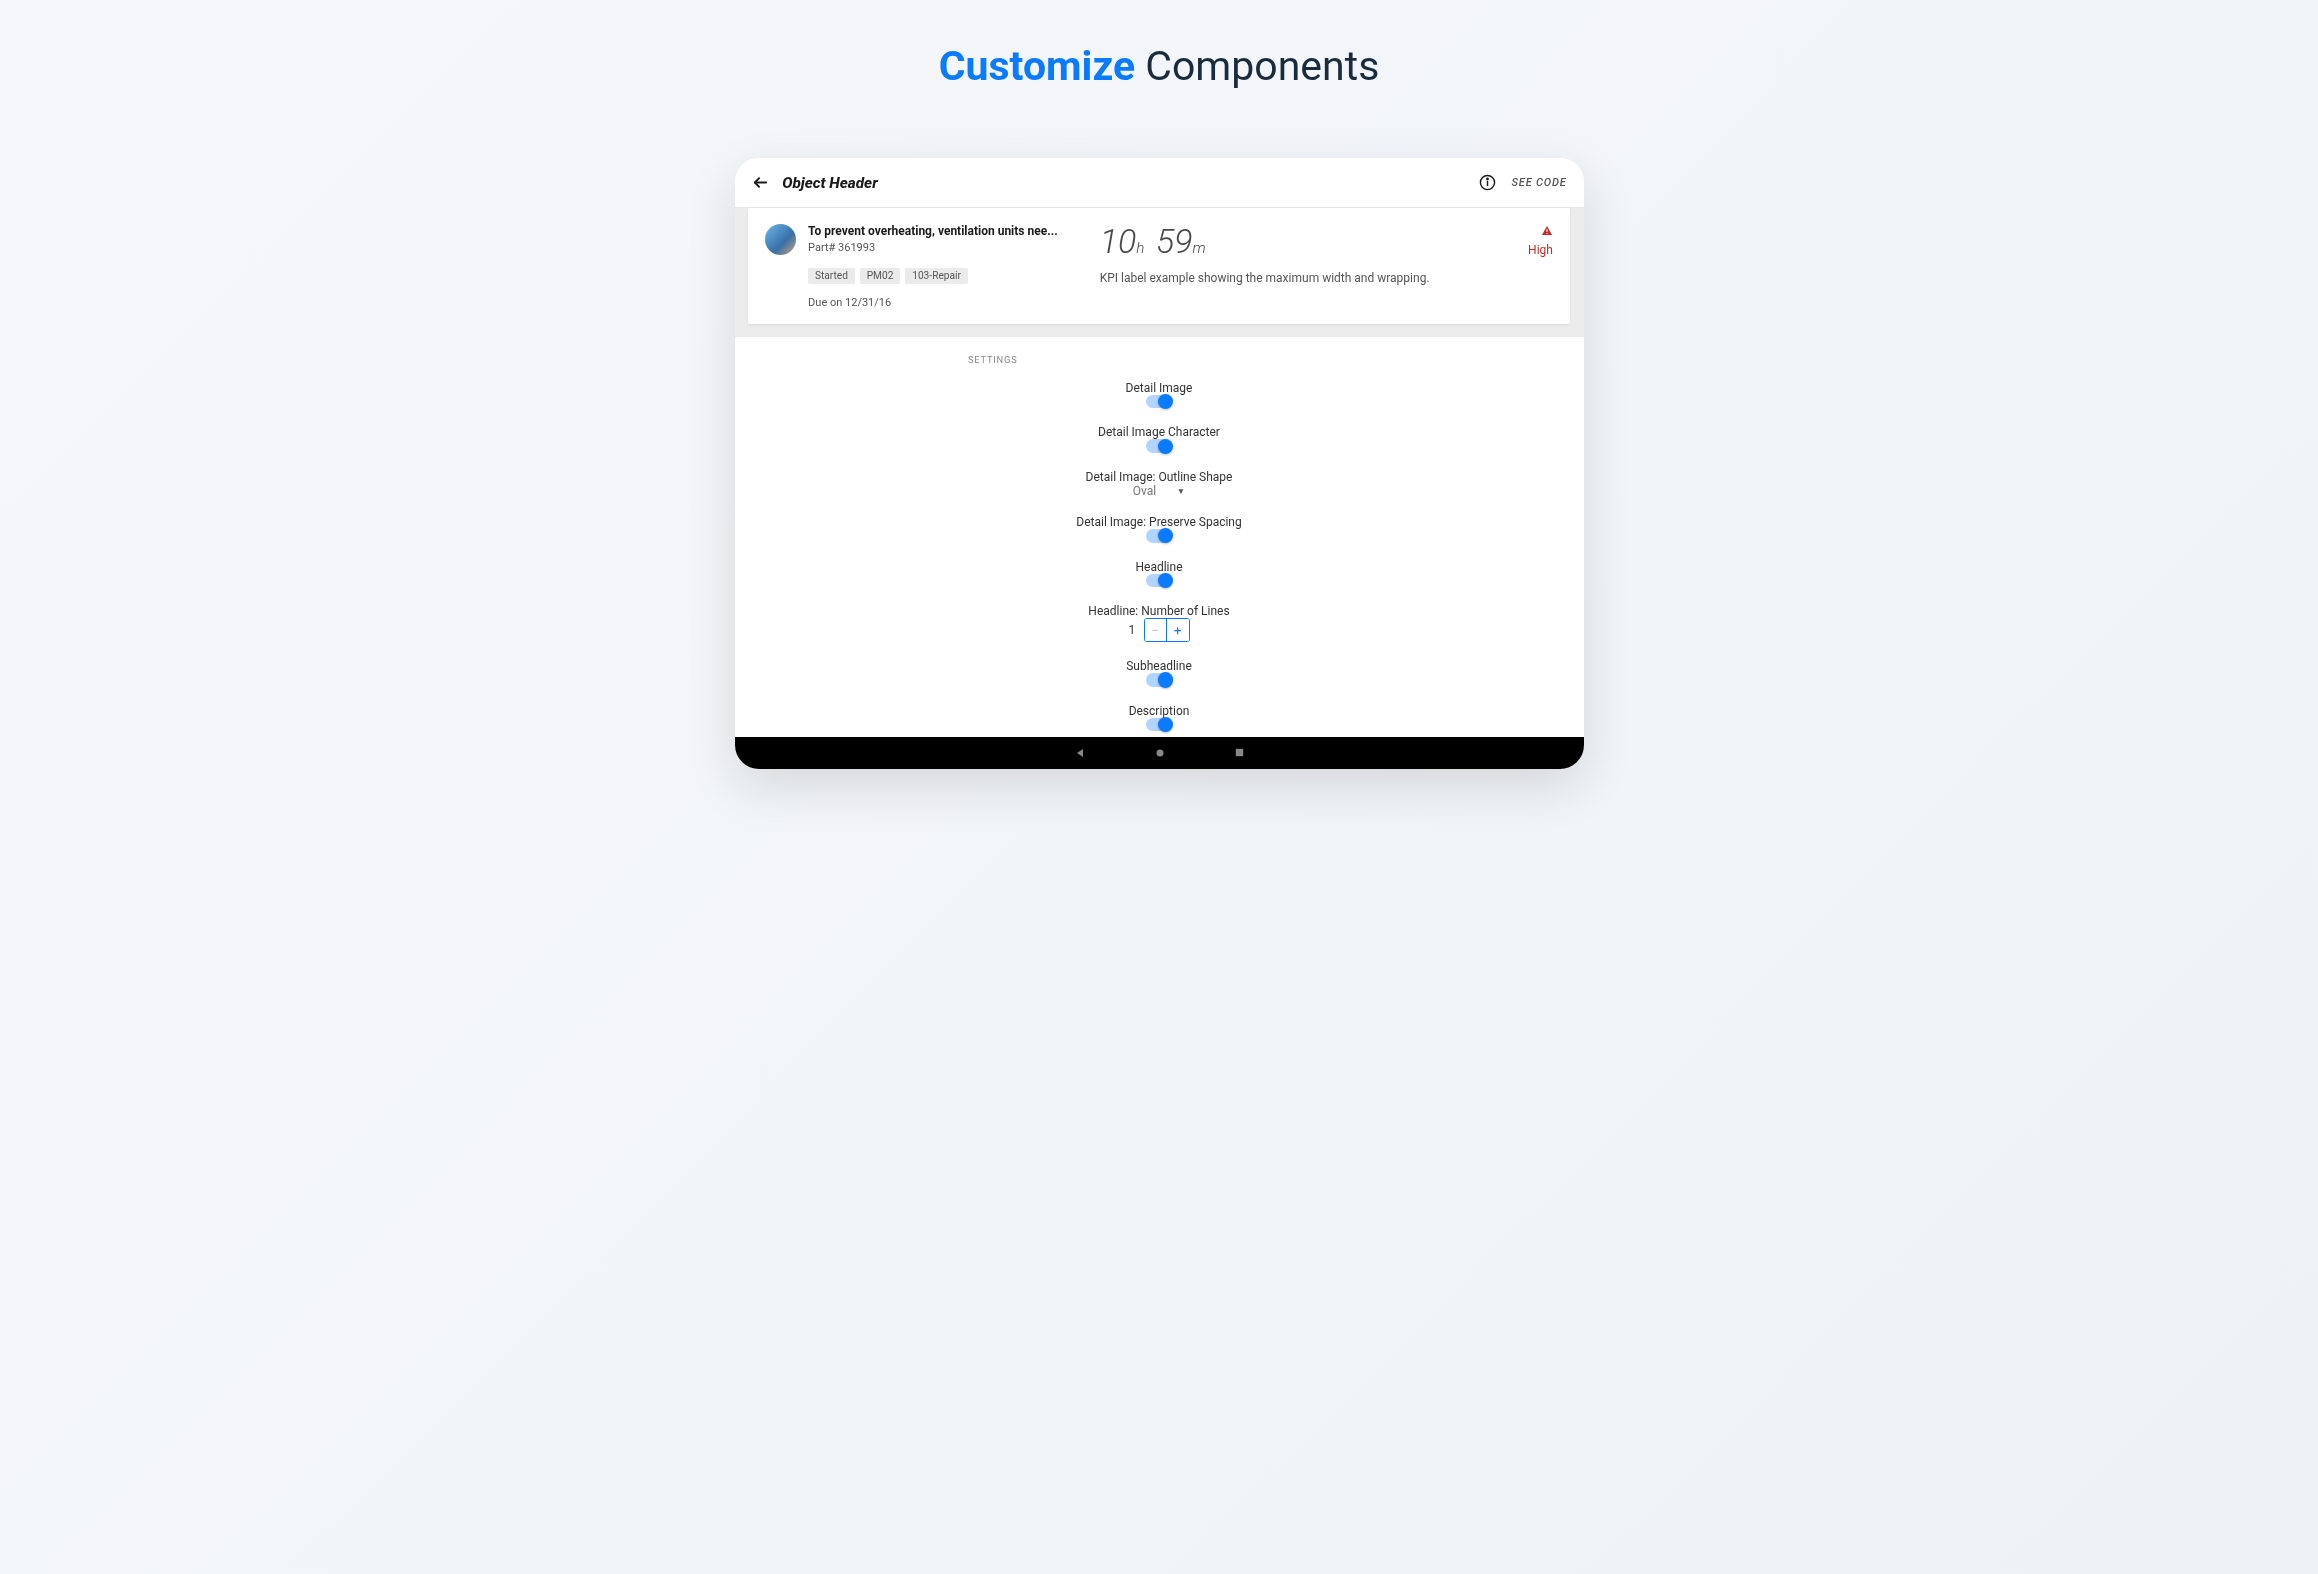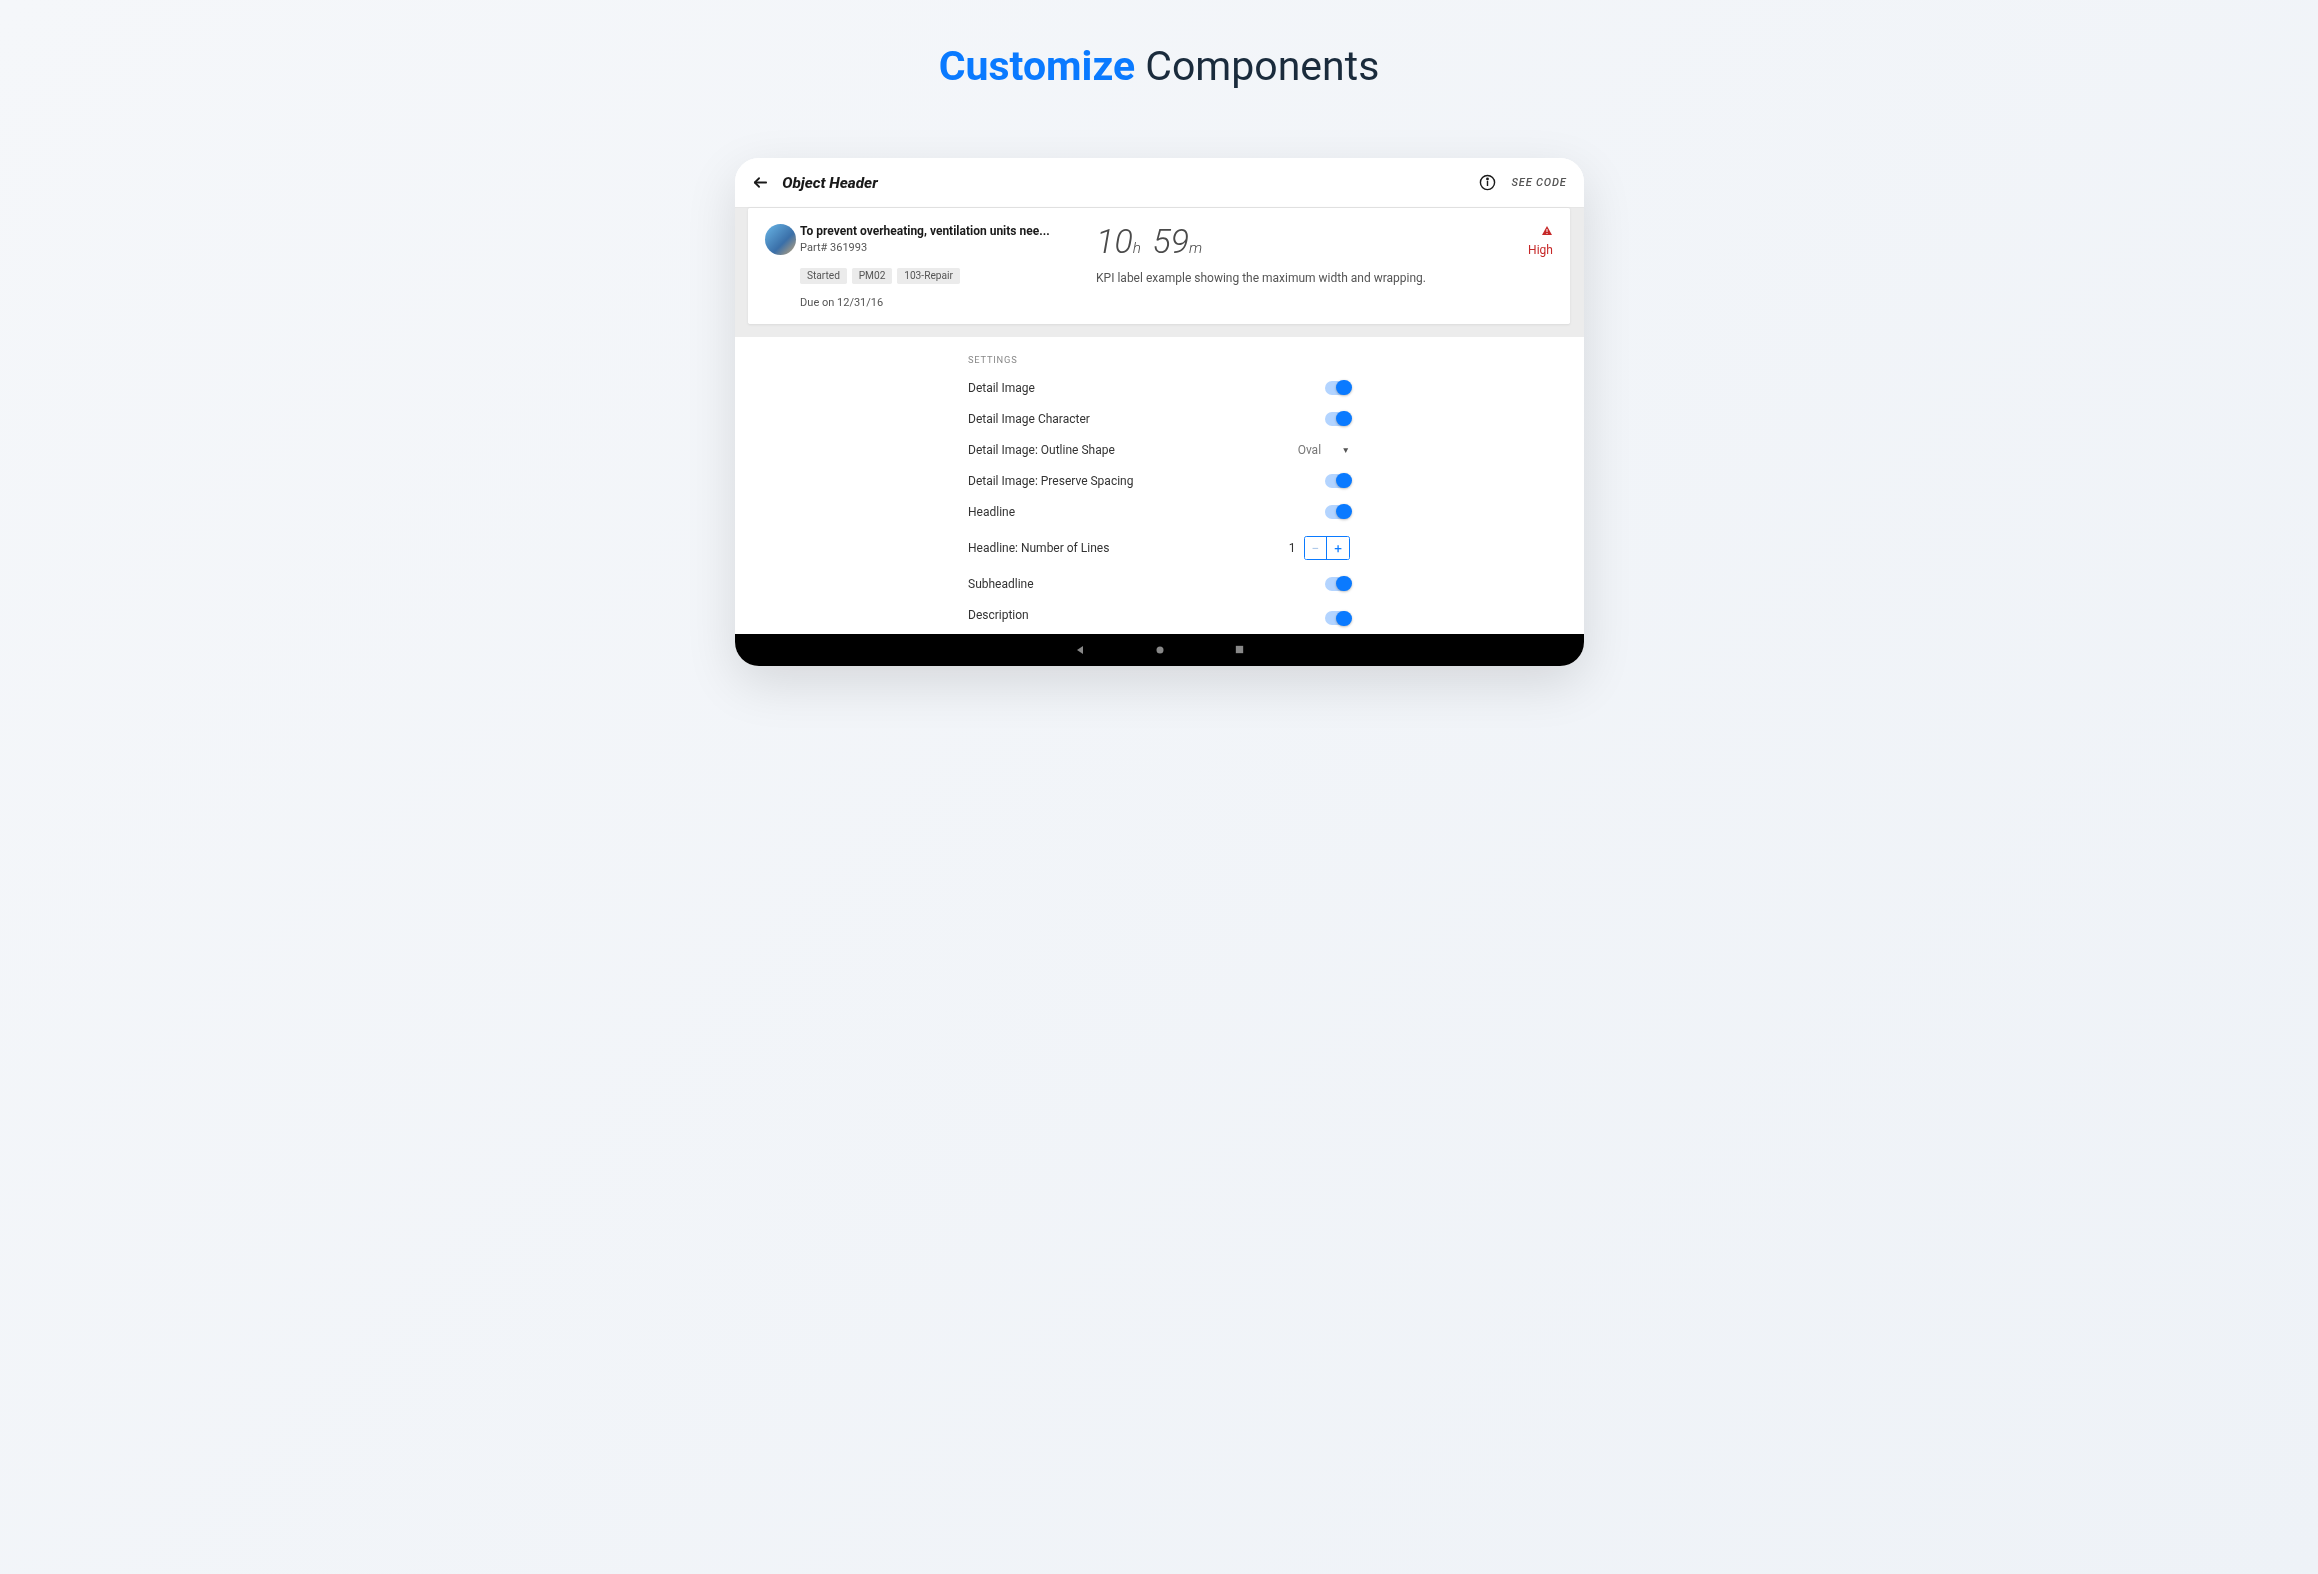--- a/index.html
+++ b/index.html
@@ -97,21 +97,21 @@
 .object-card {
   background: #fff;
   border-radius: 1.7px;
   box-shadow: 0 0.8px 2.5px rgba(0,0,0,0.08);
   padding: 15.3px 17px;
   display: flex;
   gap: 42px;
 }
 .obj-left {
   display: flex;
-  gap: 4px;
+  gap: 12px;
   flex: 0 0 289px;
 }
 .detail-image {
   width: 31px;
   height: 31px;
   border-radius: 50%;
   background: linear-gradient(135deg, #6ab7e8 0%, #3a6fa8 60%, #c8a878 100%);
   flex-shrink: 0;
 }
 .obj-info { flex: 1; min-width: 0; }
@@ -184,24 +184,24 @@
 }
 .settings-heading {
   font-size: 9.3px;
   letter-spacing: 0.8px;
   color: #888;
   margin-bottom: 6.8px;
 }
 .setting-row {
   display: flex;
   align-items: center;
-  justify-content: space-between;
   padding: 8.5px 0;
   font-size: 12px;
   color: #333;
+  flex-direction: column;
 }
 .setting-control {
   display: flex;
   align-items: center;
   gap: 8.5px;
 }
 .toggle {
   width: 25.5px;
   height: 13.6px;
   background: #b3d4ff;

